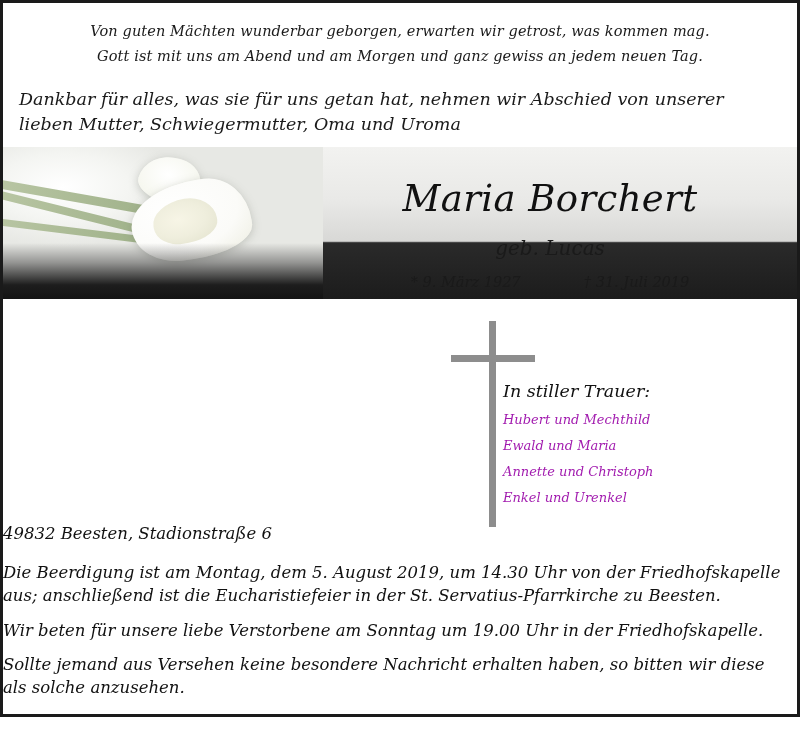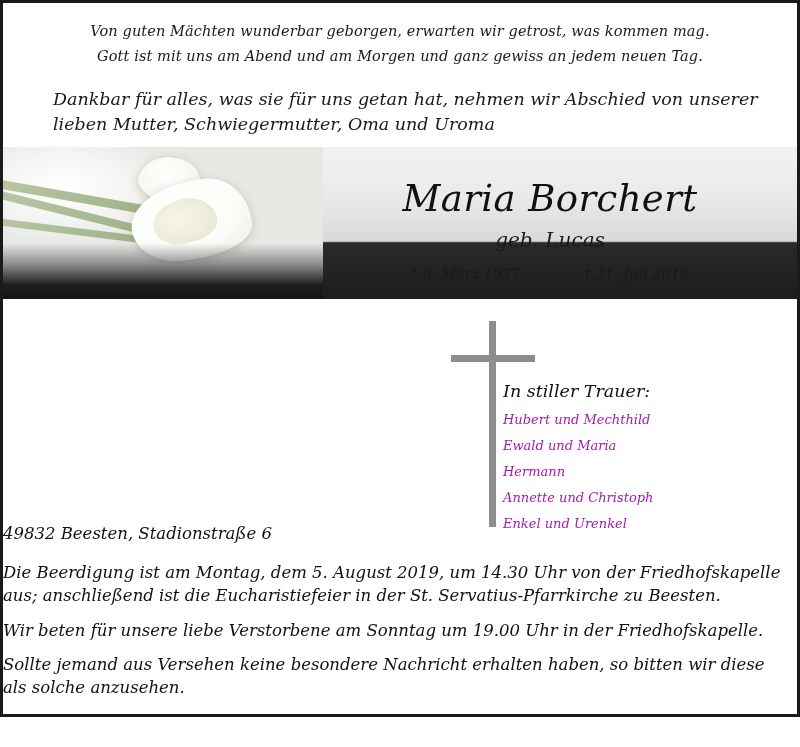--- a/index.html
+++ b/index.html
@@ -35,21 +35,20 @@
     font-style: italic;
     font-size: 14.5px;
     line-height: 1.5;
     color: #1a1a1a;
     letter-spacing: 0.1px;
   }
 
   
   .intro {
     padding: 14px 18px 10px 16px;
-    margin-left: 34px;
   }
   .intro p {
     margin: 0;
     font-family: "DejaVu Serif", serif;
     font-style: italic;
     font-size: 17.5px;
     line-height: 1.45;
     color: #1a1a1a;
   }
 
@@ -133,21 +132,21 @@
     font-size: 37px;
     color: #111111;
     margin: 8px;
     letter-spacing: 0.4px;
   }
   .maidenname {
     font-family: "DejaVu Serif", serif;
     font-style: italic;
     font-size: 20px;
     color: #1a1a1a;
-    margin: 8px 0 0 0;
+    margin: 16px 0 0 0;
   }
   .dates {
     margin: 14px 0 0 0;
     font-family: "DejaVu Serif", serif;
     font-style: italic;
     font-size: 14.5px;
     color: #1a1a1a;
   }
   .dates .sep { display: inline-block; width: 54px; }
 
@@ -261,21 +260,20 @@
   <div class="mourn-area">
     <div class="cross">
       <div class="v"></div>
       <div class="h"></div>
     </div>
     <div class="mourners">
       <p class="lead">In stiller Trauer:</p>
       <ul>
         <li>Hubert und Mechthild</li>
         <li>Ewald und Maria</li>
-        <li>Hermann</li>
         <li>Annette und Christoph</li>
         <li>Enkel und Urenkel</li>
       </ul>
     </div>
   </div>
 
   <div class="footer">
     <p class="address">49832 Beesten, Stadionstraße 6</p>
     <p>Die Beerdigung ist am Montag, dem 5. August 2019, um 14.30 Uhr von der Friedhofskapelle aus; anschließend ist die Eucharistiefeier in der St. Servatius-Pfarrkirche zu Beesten.</p>
     <p>Wir beten für unsere liebe Verstorbene am Sonntag um 19.00 Uhr in der Friedhofskapelle.</p>

